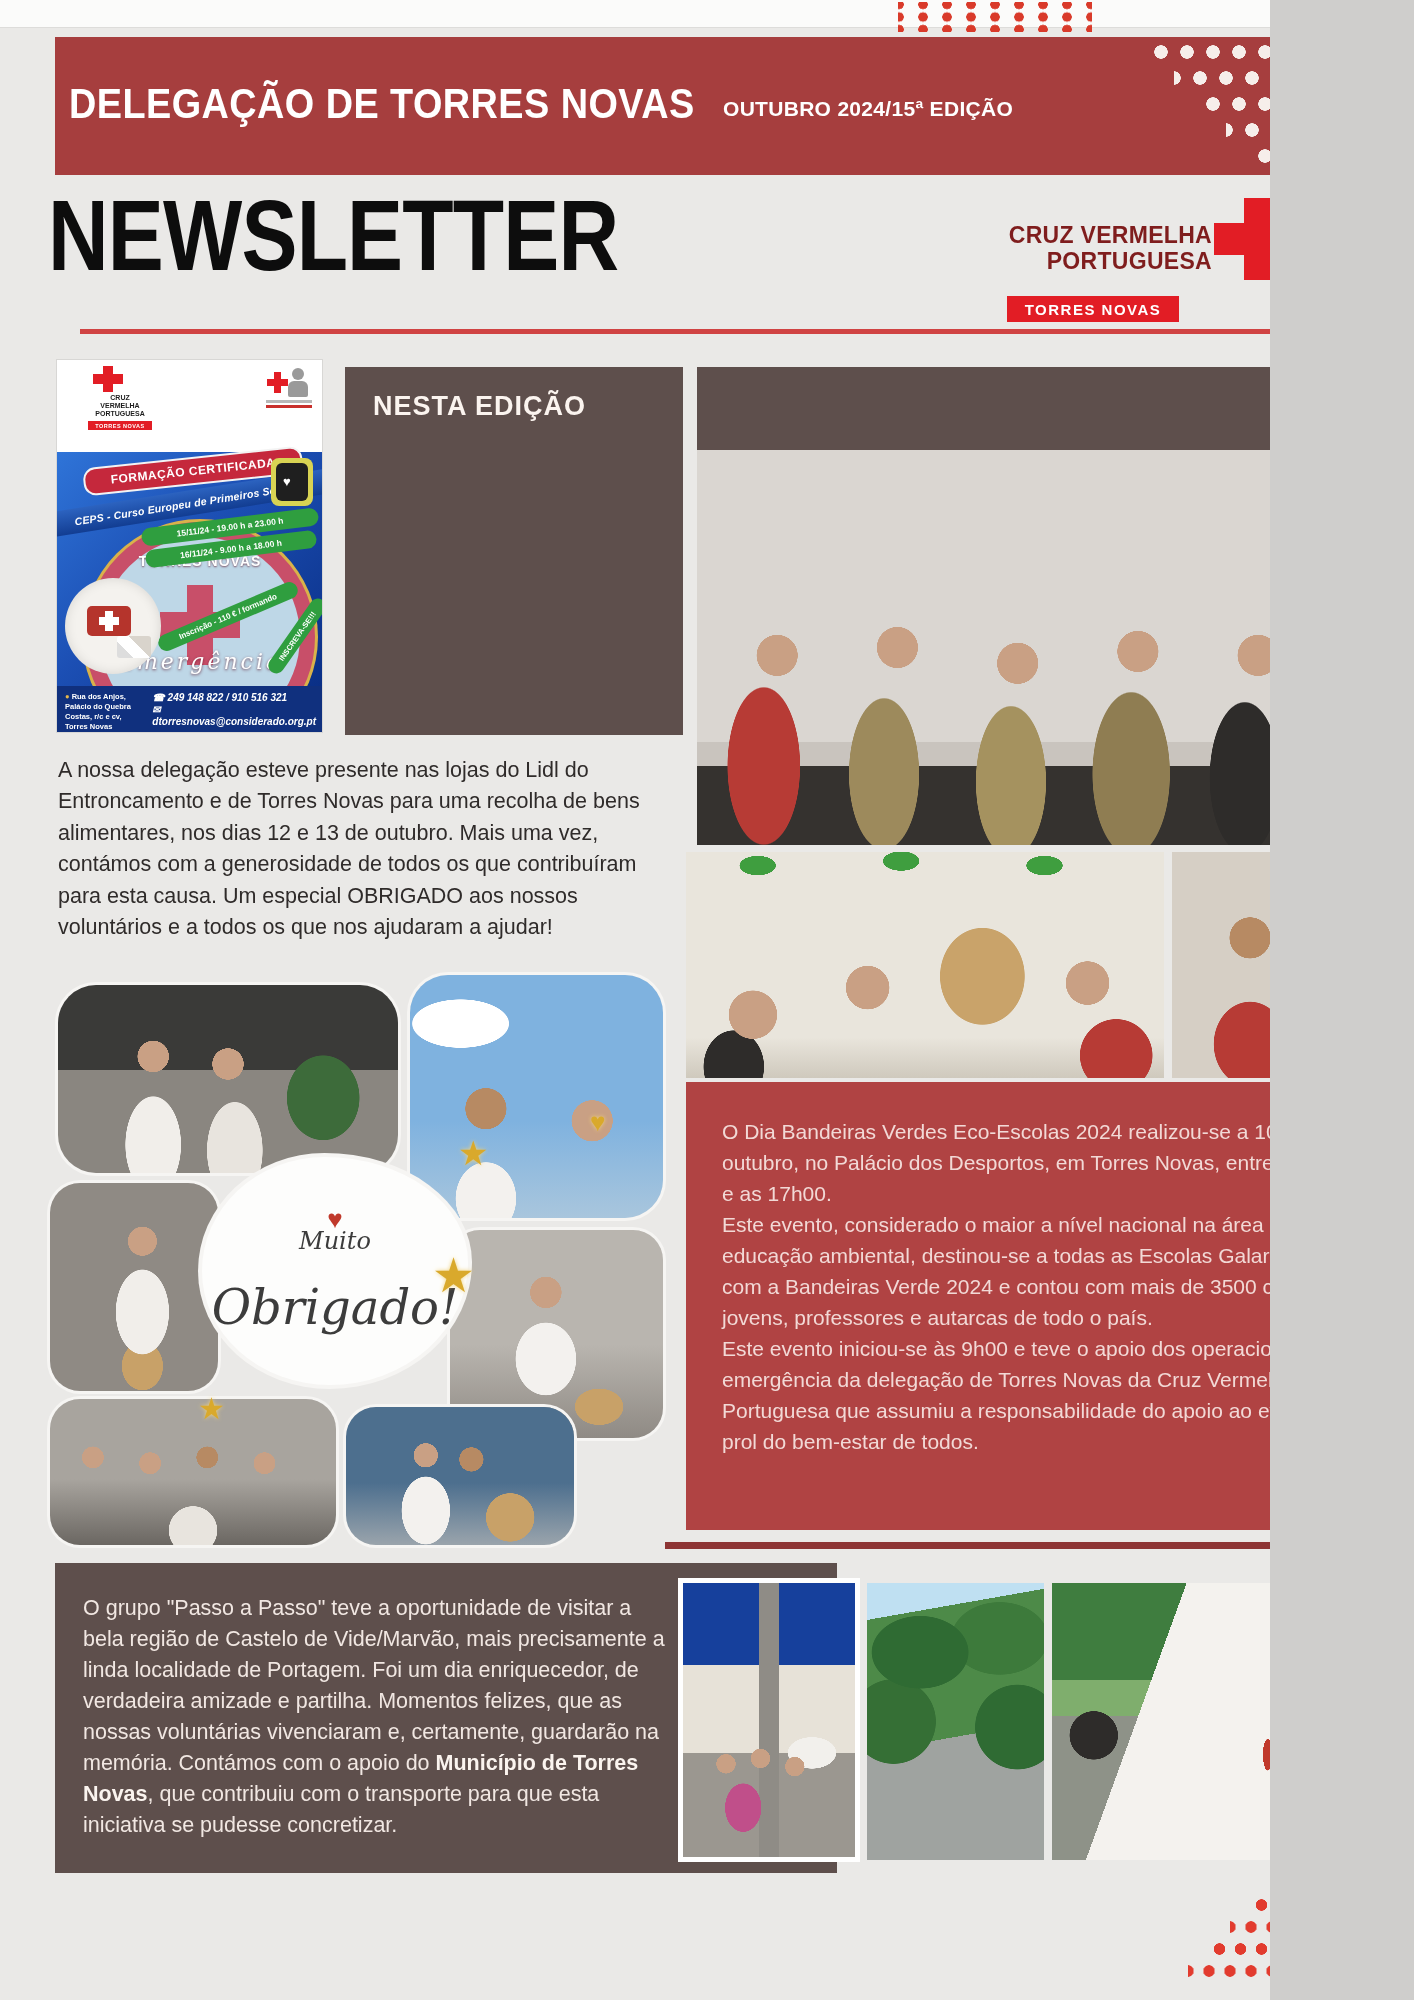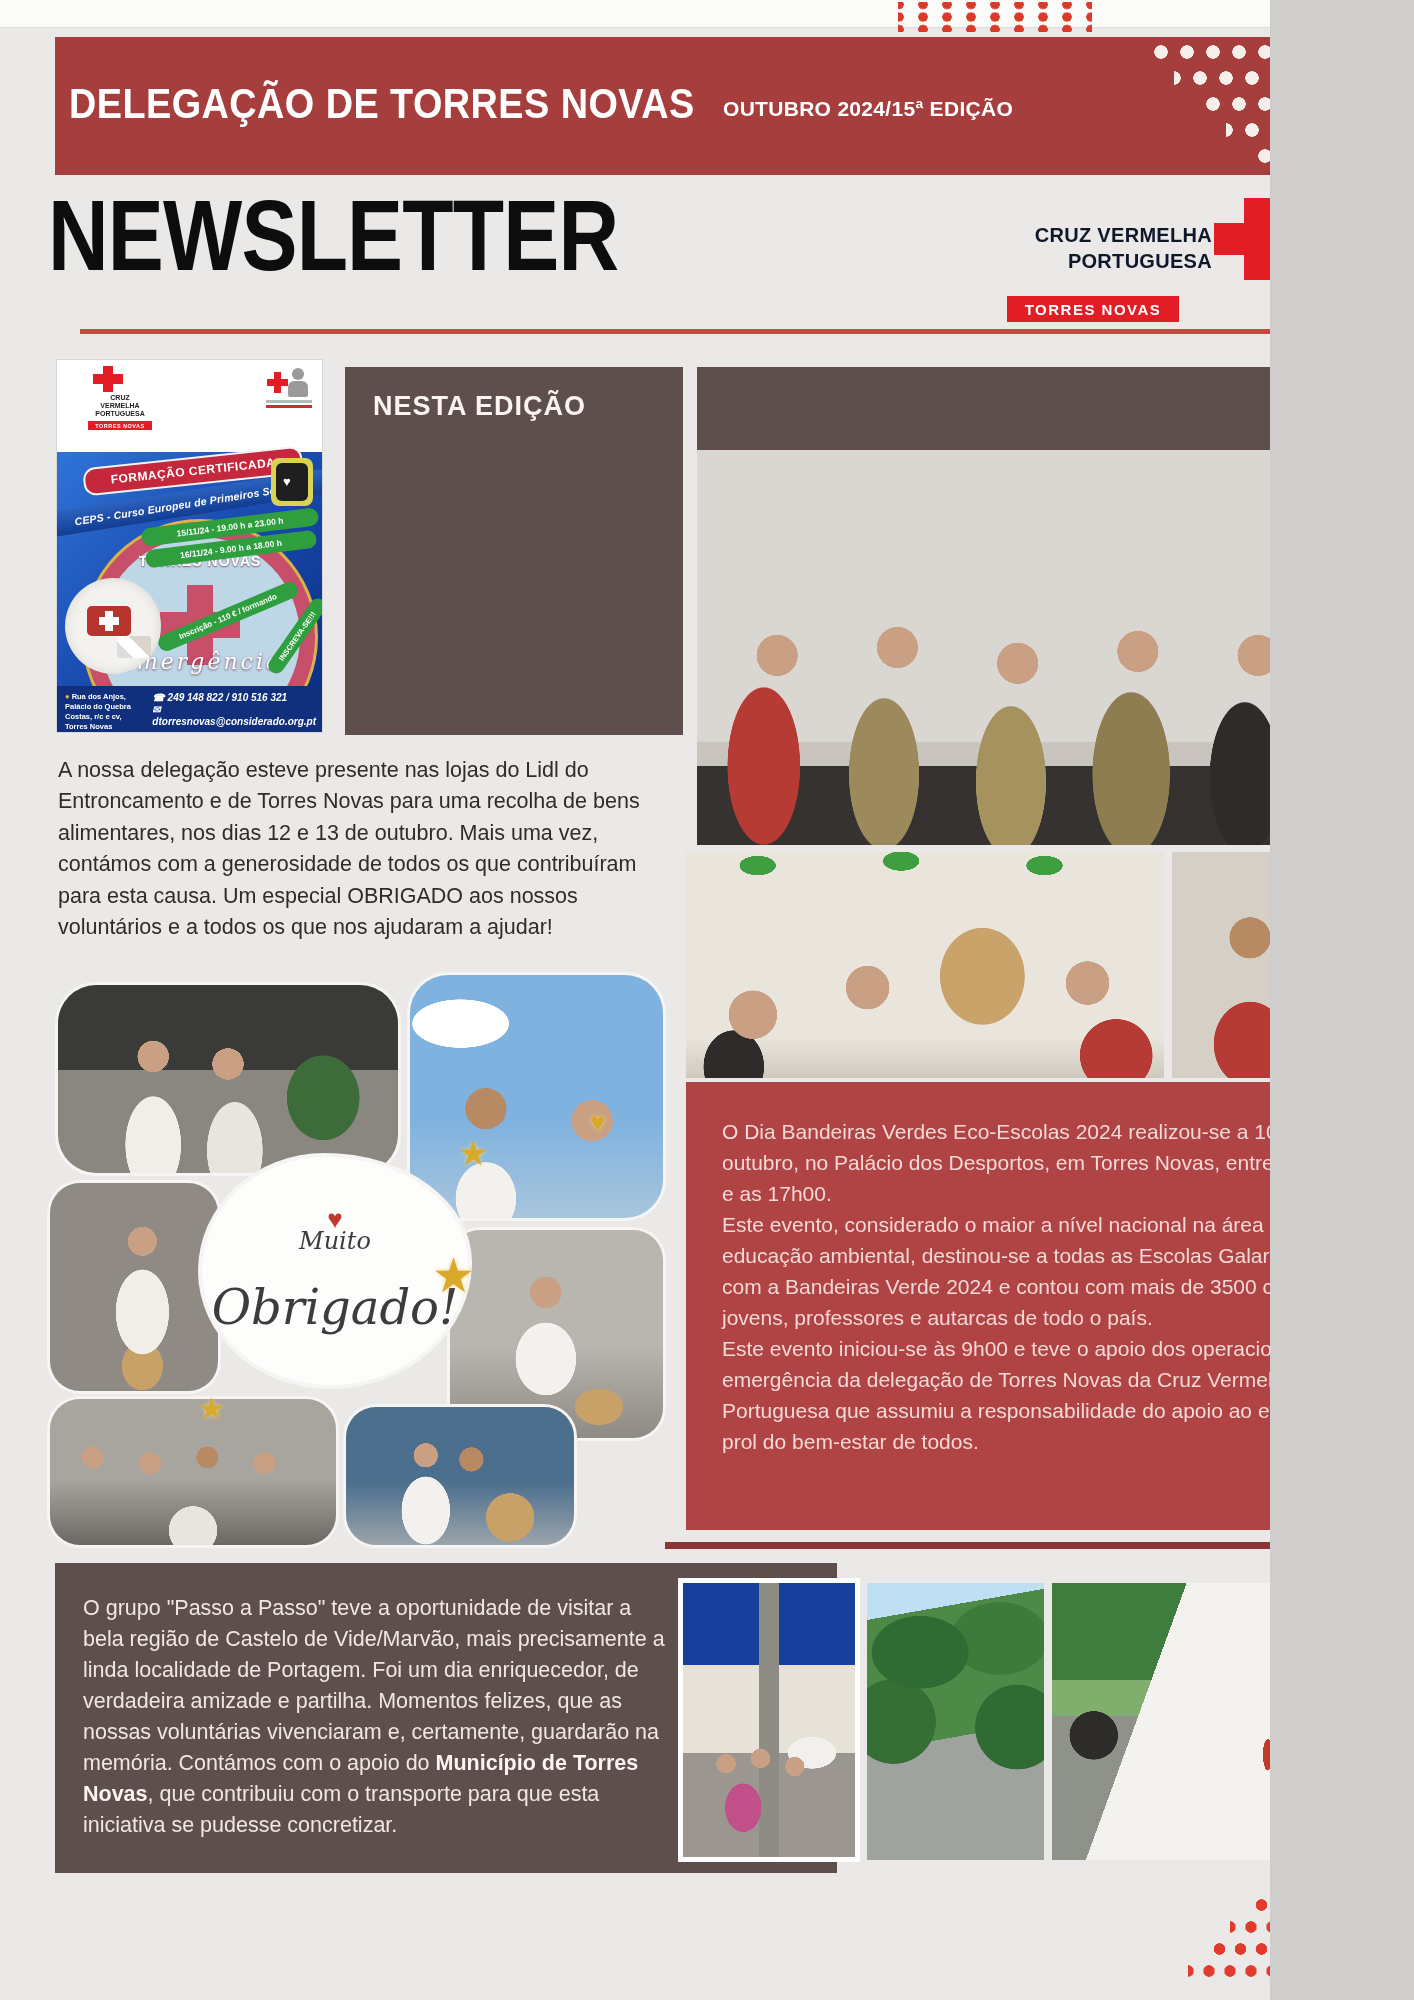--- a/index.html
+++ b/index.html
@@ -17,22 +17,22 @@
      transform:scaleX(.88);transform-origin:left;white-space:nowrap;}
   .banner-edition{left:668px;top:60px;color:#fff;font-size:21px;font-weight:700;letter-spacing:.3px;white-space:nowrap;}
   .banner-dots{right:8px;top:2px;display:flex;flex-direction:column;align-items:flex-end;}
   .banner-dots .dr{height:26px;
      background-image:radial-gradient(circle,#f6eeea 6.5px,rgba(0,0,0,0) 7px);
      background-size:26px 26px;background-position:50% 50%;}
   .dr1{width:234px;} .dr2{width:208px;} .dr3{width:182px;} .dr4{width:156px;} .dr5{width:130px;}
 
   .newsletter{left:48px;top:178px;color:#0d0d0d;font-size:100px;font-weight:900;letter-spacing:-1px;
      transform:scaleX(.84);transform-origin:left;white-space:nowrap;}
-  .logo-text{left:930px;top:222px;width:282px;text-align:right;color:#0f172a;
-     font-size:20px;font-weight:900;line-height:26px;letter-spacing:.3px;}
+  .logo-text{left:930px;top:222px;width:282px;text-align:right;color:#7f1d1d;
+     font-size:23px;font-weight:900;line-height:26px;letter-spacing:.3px;}
   .logo-cross{left:1214px;top:198px;width:92px;height:82px;}
   .logo-cross .v{position:absolute;left:30px;top:0;width:32px;height:82px;background:#e21d25;}
   .logo-cross .h{position:absolute;left:0;top:25px;width:92px;height:32px;background:#e21d25;}
   .logo-badge{left:1007px;top:296px;width:172px;height:26px;background:#e21d25;color:#fff;
      font-size:15px;font-weight:800;letter-spacing:1.5px;display:flex;align-items:center;justify-content:center;}
   .divider{left:80px;top:329px;width:1212px;height:5px;background:#d04343;}
 
   
   .poster{left:57px;top:360px;width:265px;height:372px;background:#fff;overflow:hidden;
      box-shadow:0 0 0 1px #d8d7d5;}

